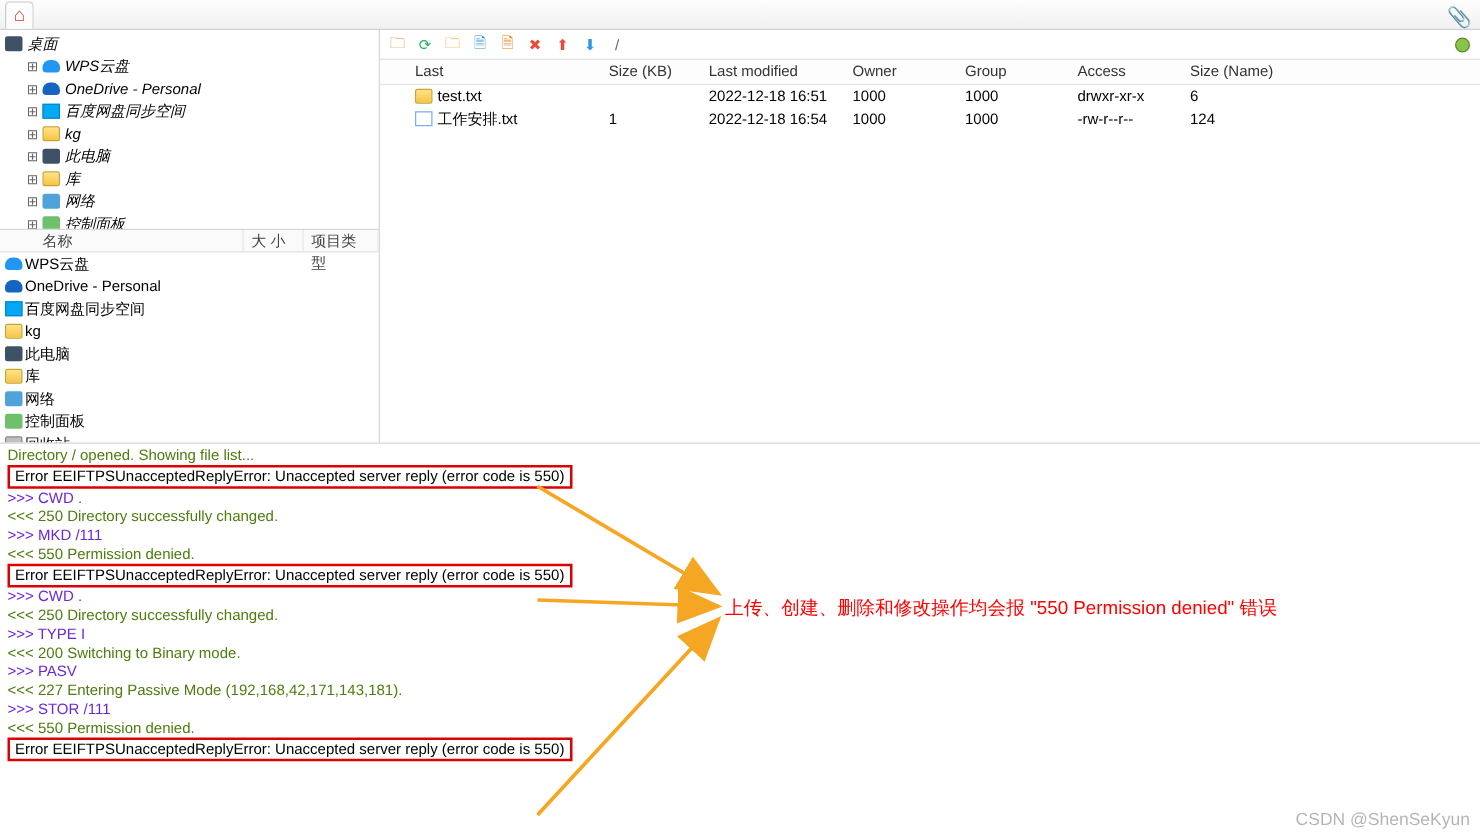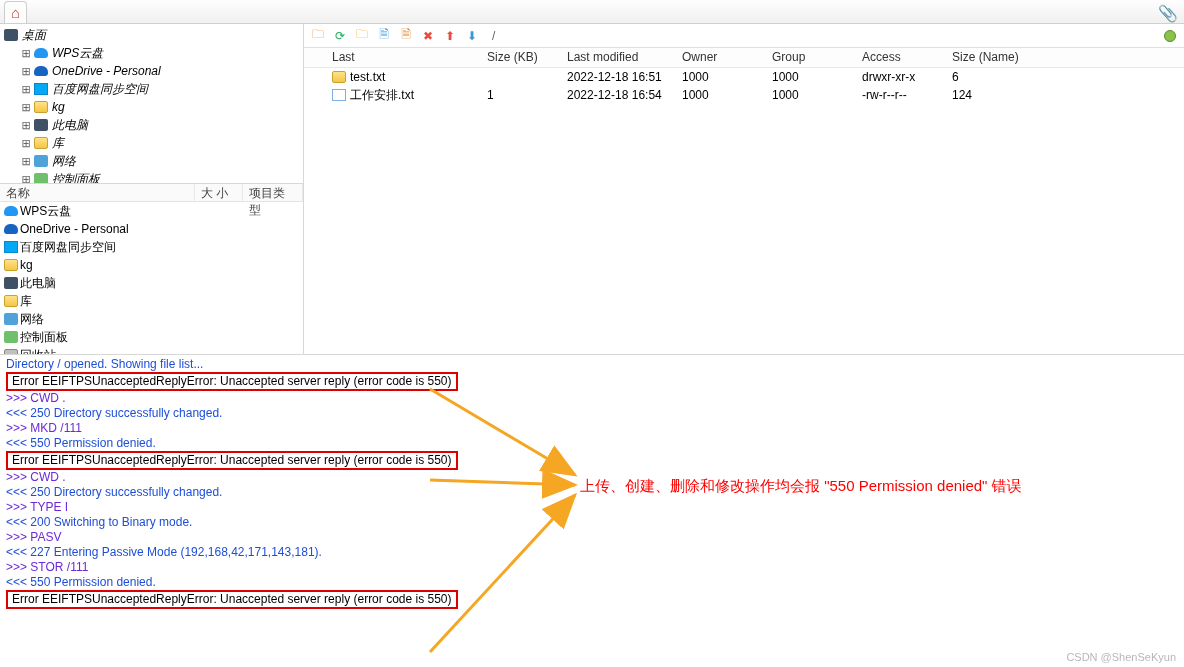--- a/index.html
+++ b/index.html
@@ -13,21 +13,21 @@
 
 .main-area { display: flex; height: 330px; }
 .left-pane { width: 304px; display: flex; flex-direction: column; border-right: 1px solid #d8d8d8; }
 
 .tree-pane { height: 160px; overflow: hidden; border-bottom: 1px solid #d8d8d8; padding: 2px 0; }
 .tree-row { display: flex; align-items: center; height: 18px; padding-left: 4px; gap: 2px; }
 .tree-indent { display: inline-block; width: 14px; }
 .expander { width: 12px; display: inline-block; color: #666; font-size: 11px; text-align: center; }
 .tree-label { margin-left: 2px; font-style: italic; }
 
-.list-header { display: flex; height: 18px; border-bottom: 1px solid #e4e4e4; background: #fafafa; }
+.list-header { display: flex; height: 18px; border-bottom: 1px solid #e4e4e4; background: #fafafa; padding-left: 28px; }
 .list-header .col { padding: 1px 6px; border-right: 1px solid #e8e8e8; color: #444; }
 .list-pane { flex: 1; overflow: hidden; }
 .list-row { display: flex; align-items: center; height: 18px; padding-left: 4px; gap: 2px; }
 
 .right-pane { flex: 1; display: flex; flex-direction: column; }
 .toolbar { height: 24px; border-bottom: 1px solid #e0e0e0; display: flex; align-items: center; padding: 0 6px; gap: 6px; position: relative; }
 .tb-icon { width: 16px; height: 16px; display: flex; align-items: center; justify-content: center; border-radius: 2px; }
 .path-field { flex: 1; margin-left: 6px; color: #666; }
 .status-dot { position: absolute; right: 8px; width: 12px; height: 12px; background: #8bc34a; border-radius: 50%; border: 1px solid #5b8a28; }
 
@@ -36,25 +36,25 @@
 .rfile-list { flex: 1; }
 .rfile-row { display: flex; align-items: center; height: 18px; }
 .rfile-row .rcol { padding: 0 8px; overflow: hidden; }
 
 .c-name { width: 175px; } .c-size { width: 80px; } .c-lm { width: 115px; }
 .c-owner { width: 90px; } .c-group { width: 90px; } .c-access { width: 90px; } .c-bytes { width: 100px; }
 
 .log-pane { height: 310px; overflow: hidden; border-top: 1px solid #d8d8d8; padding: 2px 6px; font-size: 12px; line-height: 15px; position: relative; }
 .log-line {}
 .log-sent { color: #6d28d9; }
-.log-recv { color: #1d4ed8; }
+.log-recv { color: #4d7c0f; }
 .log-error { color: #000; border: 2px solid #d00; display: inline-block; padding: 0 4px; }
 
 .annotation { position: absolute; left: 580px; top: 477px; color: #f00; font-size: 15px; font-family: "Microsoft YaHei", sans-serif; white-space: nowrap; }
-.watermark { position: absolute; right: 8px; bottom: 4px; color: rgba(0,0,0,0.3); font-size: 11px; }
+.watermark { position: absolute; right: 8px; bottom: 4px; color: rgba(0,0,0,0.3); font-size: 14px; }
 
 .ic { display: inline-block; width: 14px; height: 12px; vertical-align: middle; }
 .ic-folder { background: linear-gradient(#ffe28a,#f6c544); border: 1px solid #caa32f; border-radius: 2px; }
 .ic-cloud-blue { background: #2196f3; border-radius: 6px 6px 3px 3px; height: 10px; }
 .ic-cloud-navy { background: #1565c0; border-radius: 6px 6px 3px 3px; height: 10px; }
 .ic-square-blue { background: #03a9f4; border: 1px solid #0288d1; }
 .ic-pc { background: #3f5165; border-radius: 2px; }
 .ic-net { background: #4fa3d9; border-radius: 2px; }
 .ic-ctrl { background: #6ec06a; border-radius: 2px; }
 .ic-trash { background: #c0c0c0; border: 1px solid #888; border-radius: 2px; }

